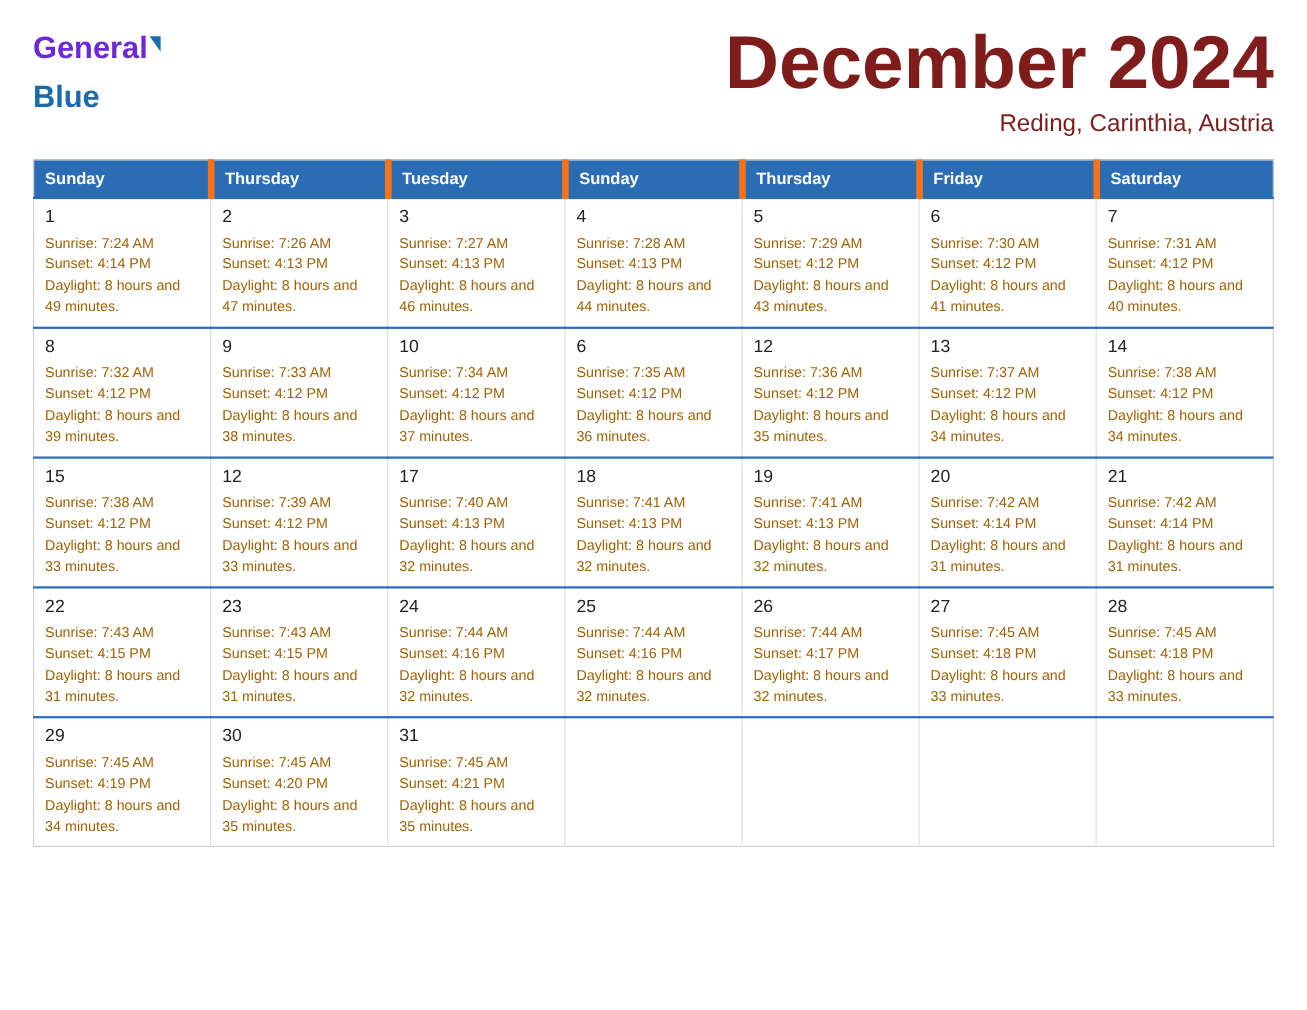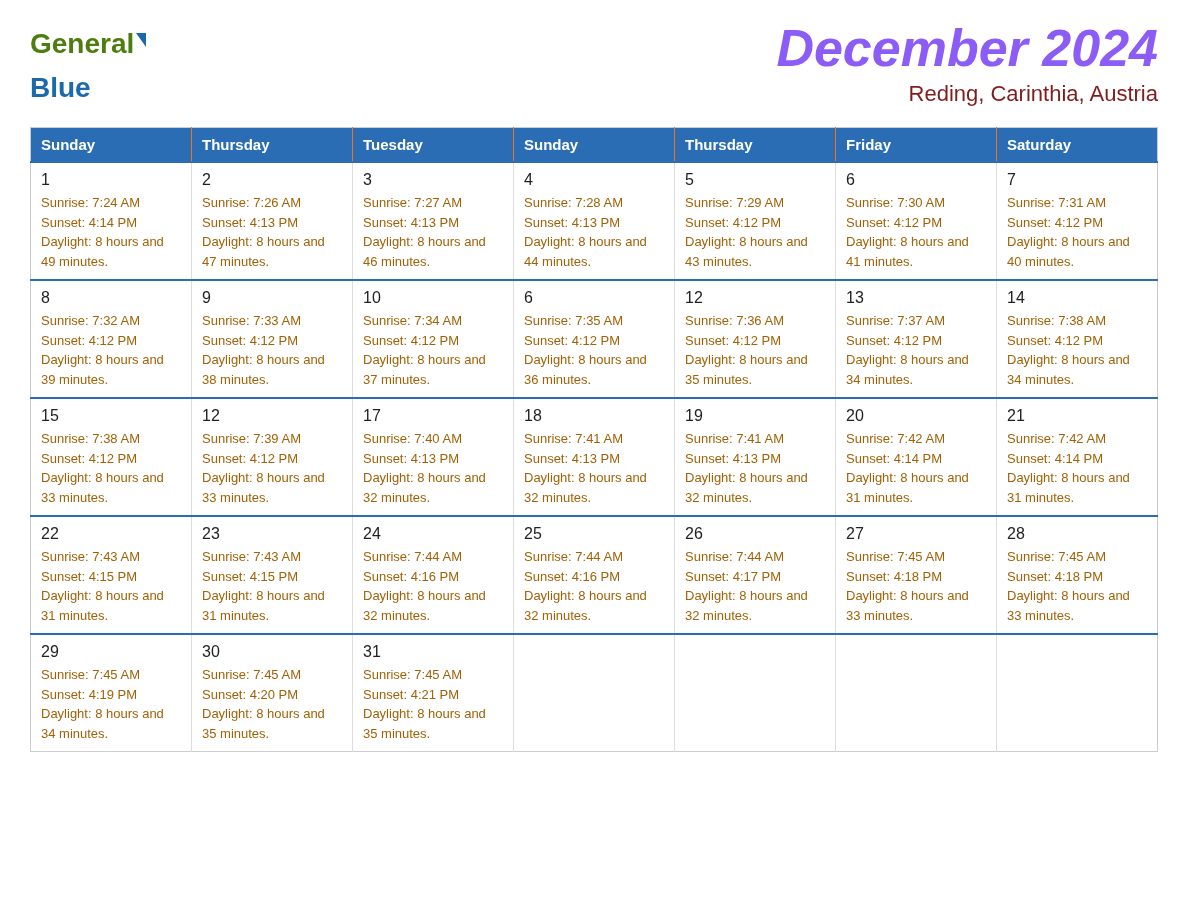--- a/index.html
+++ b/index.html
@@ -18,21 +18,21 @@
     }
     .logo {
       display: flex;
       flex-direction: column;
       align-items: flex-start;
       margin-top: 10px;
     }
     .logo-text-general {
       font-size: 28px;
       font-weight: bold;
-      color: #4d7c0f;
+      color: #6d28d9;
       line-height: 1;
     }
     .logo-text-blue {
       font-size: 28px;
       font-weight: bold;
       color: #1a6aac;
       line-height: 1;
       margin-top: 16px;
     }
     .logo-arrow {
@@ -44,44 +44,43 @@
       border-top: 14px solid #1a6aac;
       margin-left: 2px;
       vertical-align: middle;
       position: relative;
       top: -4px;
     }
     .title-block {
       text-align: right;
     }
     .main-title {
-      font-size: 52px;
+      font-size: 68px;
       font-weight: bold;
-      color: #8b5cf6;
+      color: #7f1d1d;
       line-height: 1.1;
-      font-style: italic;
     }
     .subtitle {
       font-size: 22px;
       color: #7f1d1d;
       margin-top: 4px;
     }
     .calendar-table {
       width: 100%;
       border-collapse: collapse;
       border: 1px solid #cccccc;
     }
     .calendar-table thead tr th {
       background-color: #2a6db5;
       color: #ffffff;
       font-size: 15px;
       font-weight: bold;
       padding: 8px 10px;
       text-align: left;
-      border-right: 1px solid #f97316;
+      border-right: 6px solid #f97316;
     }
     .calendar-table thead tr th:last-child {
       border-right: none;
     }
     .calendar-table tbody tr {
       border-top: 2px solid #2a6db5;
     }
     .calendar-table tbody tr td {
       vertical-align: top;
       padding: 8px 10px;

